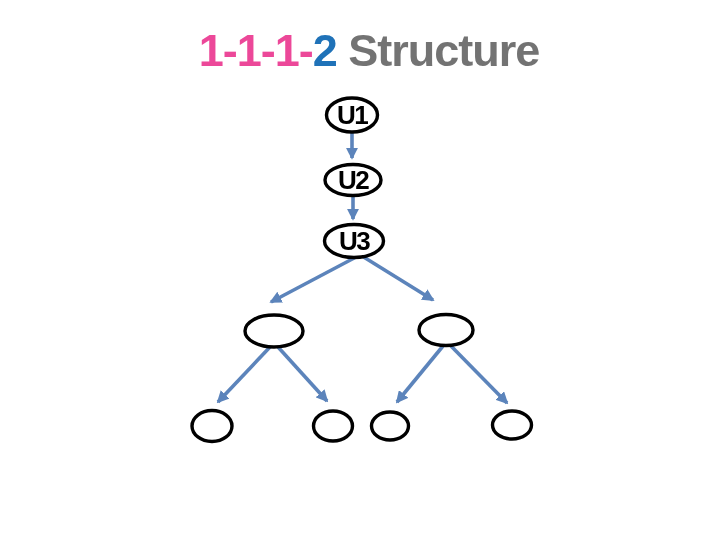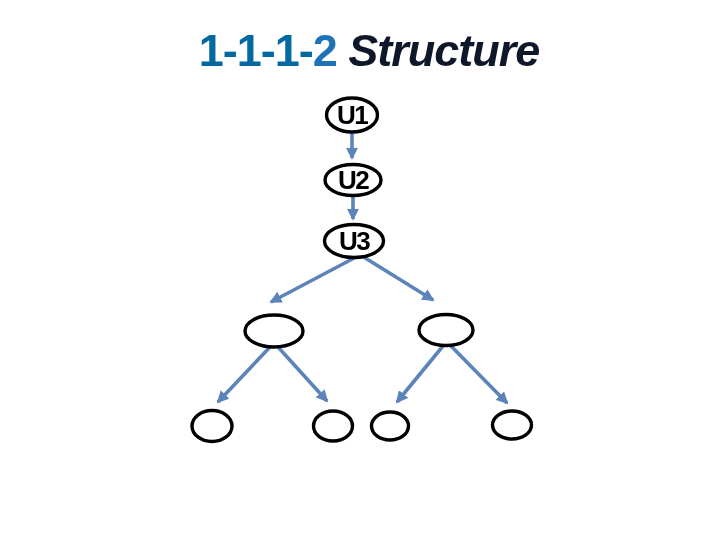--- a/index.html
+++ b/index.html
@@ -47,21 +47,21 @@
     letter-spacing: -1.5px;
     fill: #000000;
     text-anchor: middle;
   }
 </style>
 </head>
 <body>
 
 <div class="slide">
 
-  <div class="title"><span style="color: #0369a1;">1-1-1-</span><span style="color: rgb(31, 114, 184);">2</span><span style="color: #0f172a; font-style: italic;"> Structure</span></div>
+  <div class="title"><span style="color: #ec4899;">1-1-1-</span><span style="color: rgb(31, 114, 184);">2</span><span style="color: #737373;"> Structure</span></div>
 
   <svg class="diagram-svg" width="720" height="540" viewBox="0 0 720 540">
     <defs>
       <marker id="arrowhead" viewBox="0 0 10 10" refX="8.5" refY="5" markerWidth="3.4" markerHeight="3.4" orient="auto-start-reverse">
         <path d="M 0 0 L 10 5 L 0 10 Z" fill="#5C84BB"></path>
       </marker>
     </defs>
 
     <line class="edge" x1="352" y1="133" x2="352" y2="158" marker-end="url(#arrowhead)"></line>
     <line class="edge" x1="353" y1="197" x2="353" y2="219" marker-end="url(#arrowhead)"></line>

